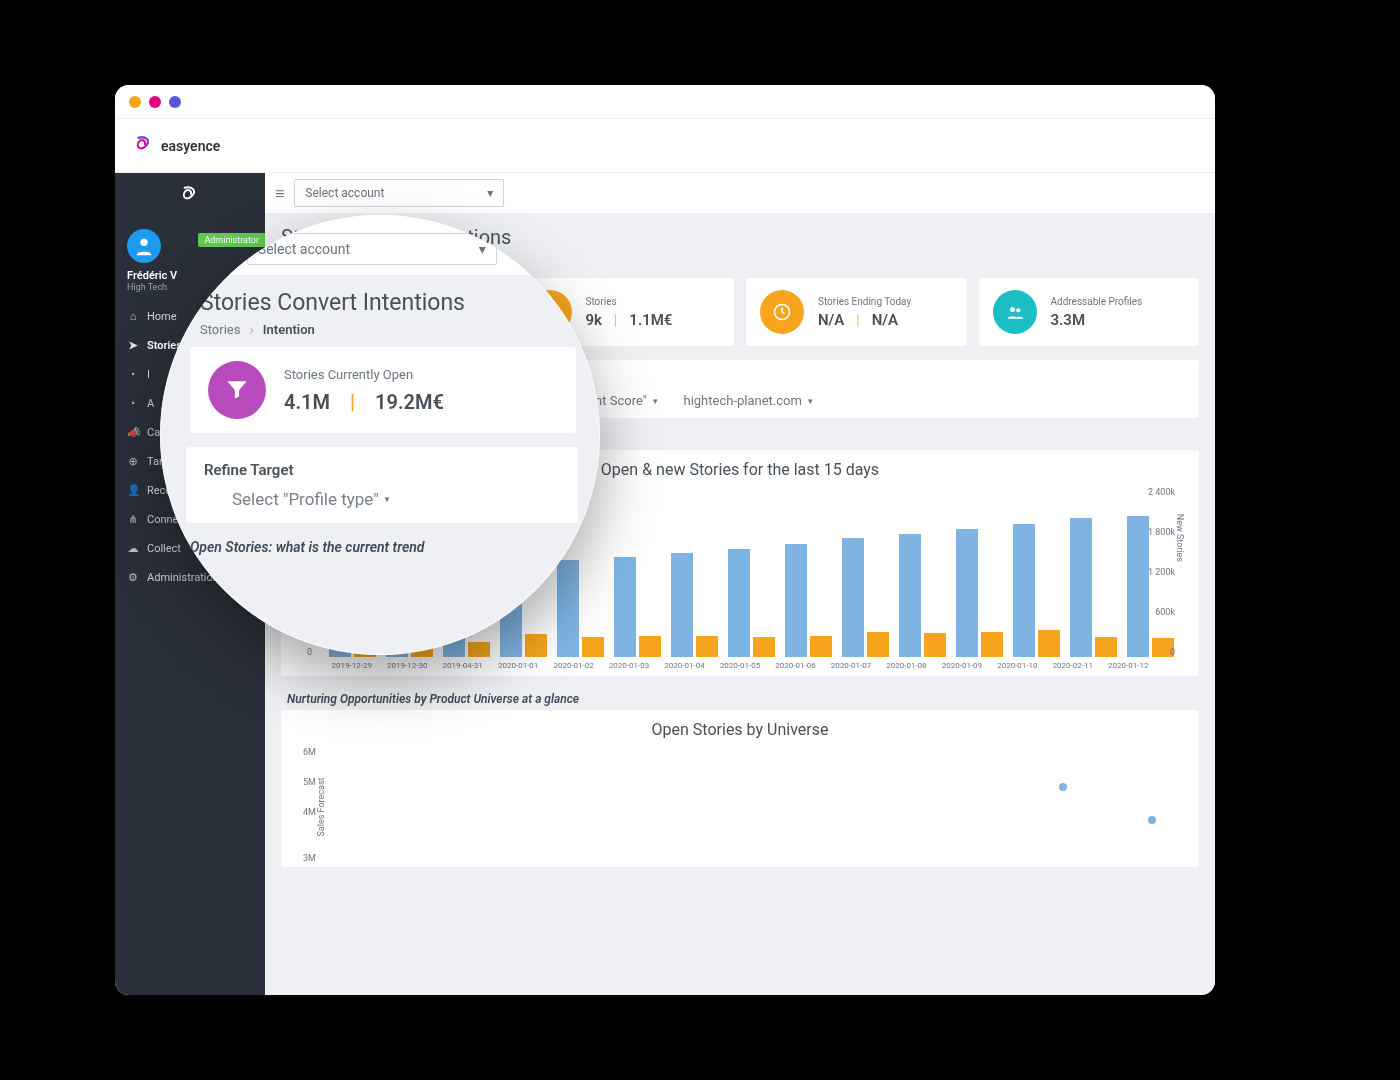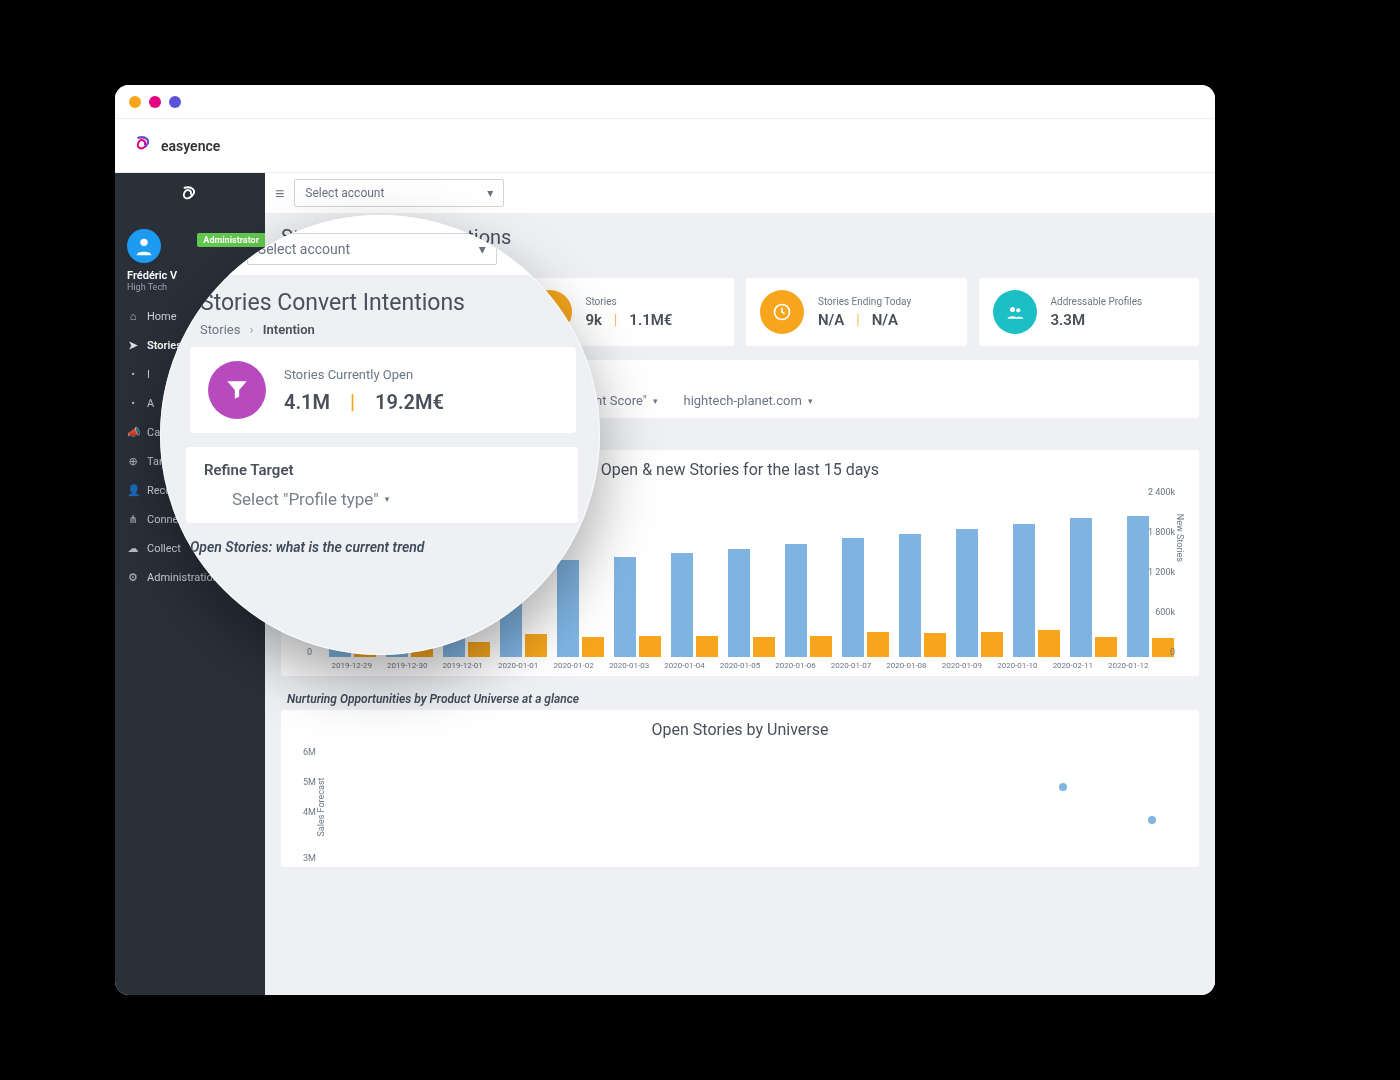--- a/index.html
+++ b/index.html
@@ -10,21 +10,21 @@
 .tdot{width:12px;height:12px;border-radius:50%;}
 .brandbar{height:54px;display:flex;align-items:center;padding:0 18px;border-bottom:1px solid #eee;}
 .logo{display:flex;align-items:center;gap:6px;font-weight:600;color:#333;font-size:14px;}
 .logo-mark{width:22px;height:22px;position:relative;}
 .logo-mark svg{width:100%;height:100%;}
 .app{display:flex;height:calc(100% - 88px);}
 .sidebar{width:150px;background:#2a303a;color:#d0d4da;font-size:11px;display:flex;flex-direction:column;}
 .side-logo{height:46px;display:flex;align-items:center;justify-content:center;color:#fff;}
 .side-user{padding:10px 12px;position:relative;}
 .avatar{width:34px;height:34px;border-radius:50%;background:#1d9bf0;display:flex;align-items:center;justify-content:center;}
-.badge{position:absolute;right:0;top:14px;background:#63c84f;color:#fff;font-size:9px;padding:2px 6px;border-radius:2px 0 0 2px;font-weight:bold;}
+.badge{position:absolute;right:0;top:14px;background:#63c84f;color:#fff;font-size:9px;padding:2px 6px;border-radius:2px 0 0 2px;}
 .username{font-size:11px;color:#fff;margin-top:6px;font-weight:600;}
 .userorg{font-size:9px;color:#9aa2ad;}
 .navitem{display:flex;align-items:center;gap:8px;padding:8px 12px;font-size:11px;color:#cfd4dc;cursor:pointer;}
 .navitem .ico{width:12px;text-align:center;opacity:.85;}
 .navitem.active{color:#fff;font-weight:600;}
 .navitem .chev{margin-left:auto;font-size:9px;opacity:.7;}
 .content{flex:1;background:#eef0f3;overflow:hidden;position:relative;}
 .topline{height:40px;display:flex;align-items:center;padding:6px 10px;gap:10px;background:#fff;}
 .hamb{font-size:16px;color:#6b7280;cursor:pointer;}
 .acct-select{border:1px solid #cfd4dc;height:28px;min-width:210px;display:flex;align-items:center;padding:0 10px;color:#6b7280;font-size:12px;background:#fff;cursor:pointer;justify-content:space-between;border-radius:2px;}
@@ -345,21 +345,21 @@
                 <div class="bar orange" style="height: 20px;"></div>
               </div>
               <div class="bargrp">
                 <div class="bar blue" style="height: 141.333px;"></div>
                 <div class="bar orange" style="height: 19.3333px;"></div>
               </div>
             </div>
         <div class="xaxis" id="xaxis">
               <div class="xt">2019-12-29</div>
               <div class="xt">2019-12-30</div>
-              <div class="xt">2019-12-01</div>
+              <div class="xt">2019-04-31</div>
               <div class="xt">2020-01-01</div>
               <div class="xt">2020-01-02</div>
               <div class="xt">2020-01-03</div>
               <div class="xt">2020-01-04</div>
               <div class="xt">2020-01-05</div>
               <div class="xt">2020-01-06</div>
               <div class="xt">2020-01-07</div>
               <div class="xt">2020-01-08</div>
               <div class="xt">2020-01-09</div>
               <div class="xt">2020-01-10</div>

